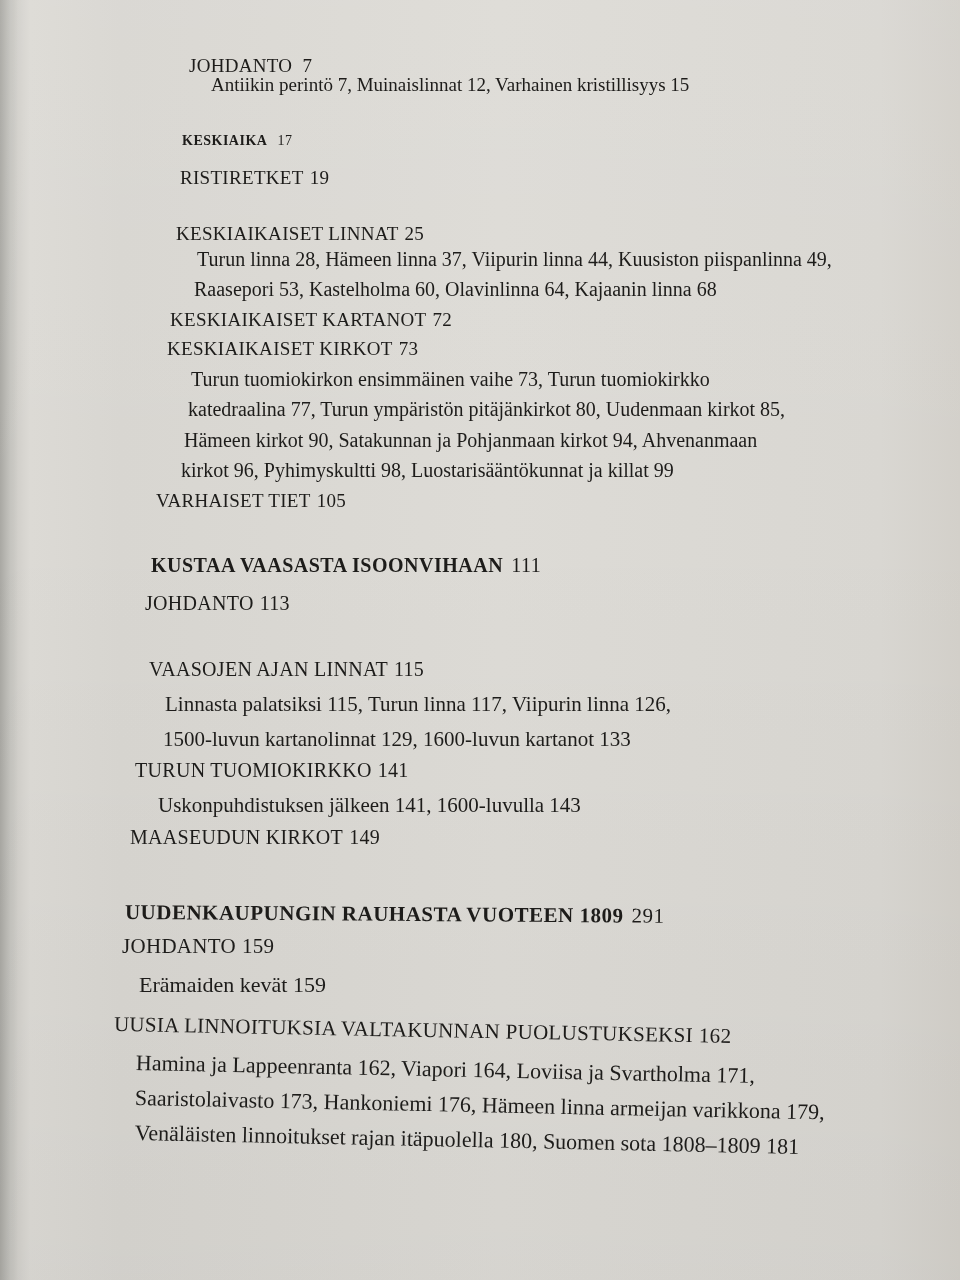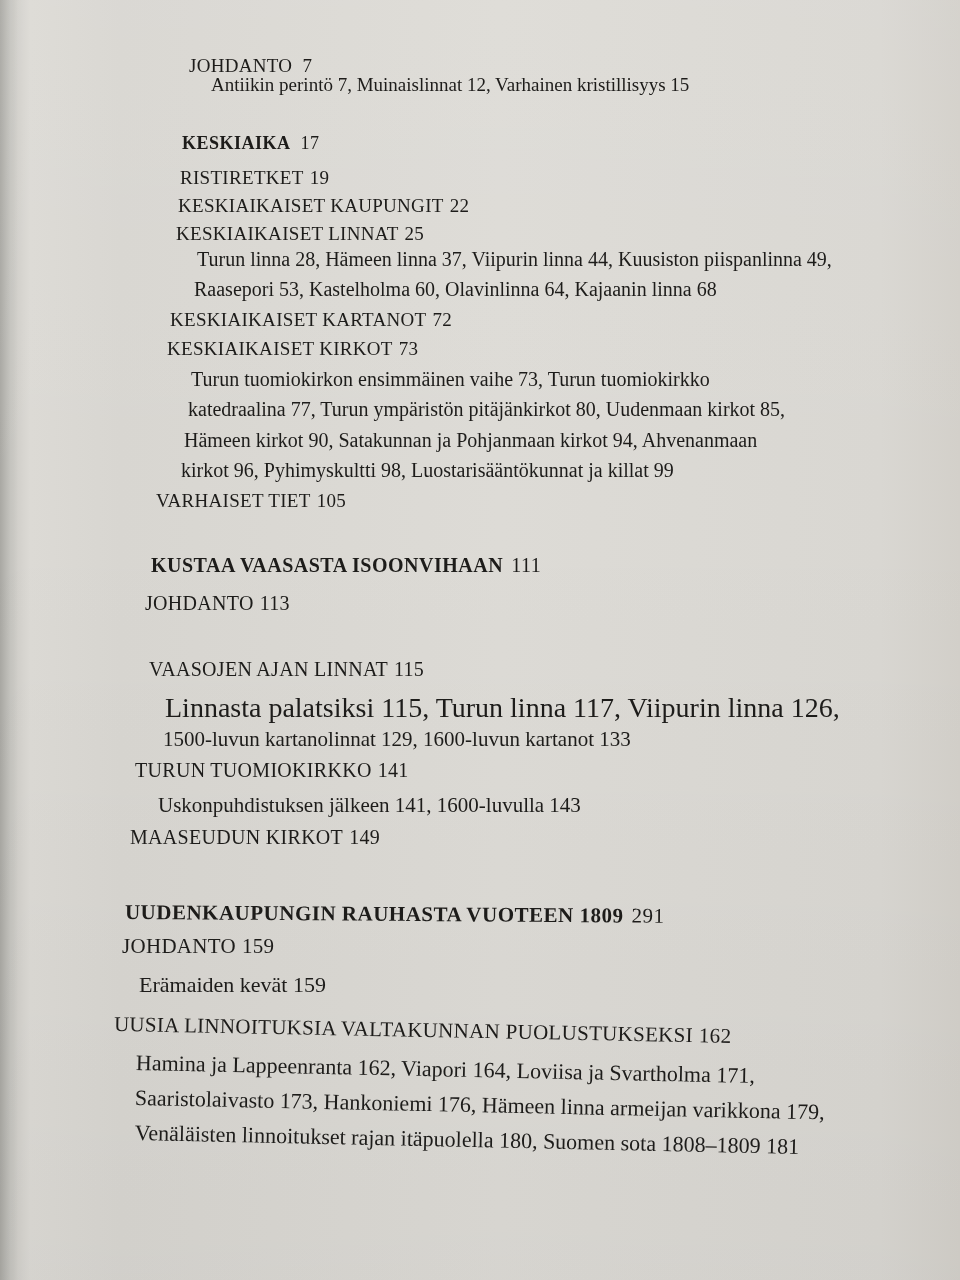--- a/index.html
+++ b/index.html
@@ -56,28 +56,25 @@
 <div class="page-edge"></div>
 <div class="page-shade"></div>
 
 <div class="toc">
 
   <div class="line chapter" style="left:181px; top:55px; font-size:19px;">
     <span>JOHDANTO</span><span class="page" style="margin-left:10px">7</span>
   </div>
   <div class="line sub" style="left:203px; top:74px; font-size:19px;">Antiikin perintö 7,  Muinaislinnat 12,  Varhainen kristillisyys 15</div>
 
-  <div class="line part" style="left:174px; top:133px; font-size:18px;">
+  <div class="line part" style="left:174px; top:133px; font-size:14px;">
     <span>KESKIAIKA</span><span class="page" style="margin-left:10px; font-weight:normal">17</span>
   </div>
   <div class="line chapter" style="left:172px; top:167px; font-size:19px;">
     <span>RISTIRETKET</span><span class="page">19</span>
-  </div>
-  <div class="line chapter" style="left:170px; top:195px; font-size:19px;">
-    <span>KESKIAIKAISET KAUPUNGIT</span><span class="page">22</span>
   </div>
   <div class="line chapter" style="left:168px; top:223px; font-size:19px;">
     <span>KESKIAIKAISET LINNAT</span><span class="page">25</span>
   </div>
   <div class="line sub" style="left:189px; top:248px; font-size:20px;">Turun linna 28,  Hämeen linna 37,  Viipurin linna 44,  Kuusiston piispanlinna 49,</div>
   <div class="line sub" style="left:186px; top:278px; font-size:20px;">Raasepori 53,  Kastelholma 60,  Olavinlinna 64,  Kajaanin linna 68</div>
 
   <div class="line chapter" style="left:162px; top:309px; font-size:19px;">
     <span>KESKIAIKAISET KARTANOT</span><span class="page">72</span>
   </div>
@@ -95,21 +92,21 @@
 
   <div class="line part" style="left:143px; top:554px; font-size:20px;">
     <span>KUSTAA VAASASTA ISOONVIHAAN</span><span class="page" style="margin-left:8px; font-weight:normal">111</span>
   </div>
   <div class="line chapter" style="left:137px; top:592px; font-size:20px;">
     <span>JOHDANTO</span><span class="page">113</span>
   </div>
   <div class="line chapter" style="left:133px; top:658px; font-size:20px;margin-left:8px;">
     <span>VAASOJEN AJAN LINNAT</span><span class="page">115</span>
   </div>
-  <div class="line sub" style="left:157px; top:692px; font-size:28px;">Linnasta palatsiksi 115,  Turun linna 117,  Viipurin linna 126,</div>
+  <div class="line sub" style="left:157px; top:692px; font-size:21px;">Linnasta palatsiksi 115,  Turun linna 117,  Viipurin linna 126,</div>
   <div class="line sub" style="left:155px; top:727px; font-size:21px;text-align:right;">1500-luvun kartanolinnat 129,  1600-luvun kartanot 133</div>
   <div class="line chapter" style="left:127px; top:759px; font-size:20px;">
     <span>TURUN TUOMIOKIRKKO</span><span class="page">141</span>
   </div>
   <div class="line sub" style="left:150px; top:793px; font-size:21px;">Uskonpuhdistuksen jälkeen 141,  1600-luvulla 143</div>
   <div class="line chapter" style="left:122px; top:826px; font-size:20px;">
     <span>MAASEUDUN KIRKOT</span><span class="page">149</span>
   </div>
 
   <div class="line part" style="left:117px; top:900px; font-size:21px; transform: rotate(0.4deg);">

